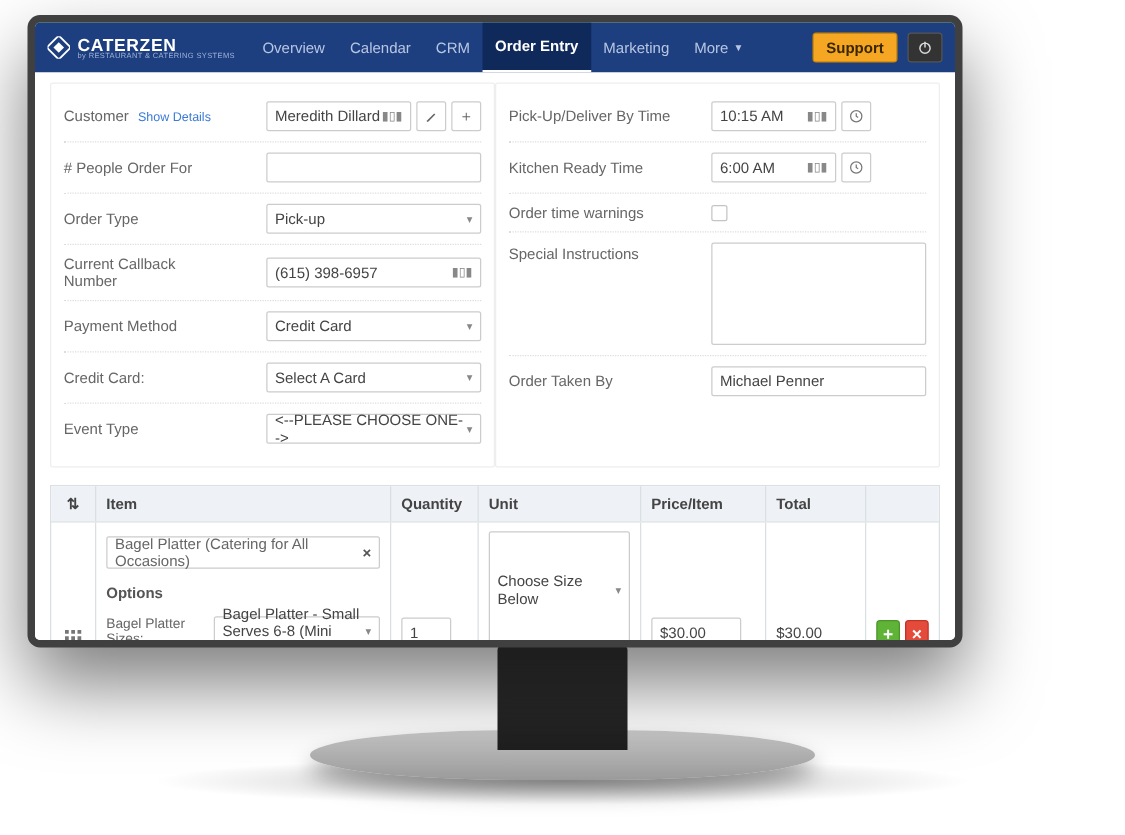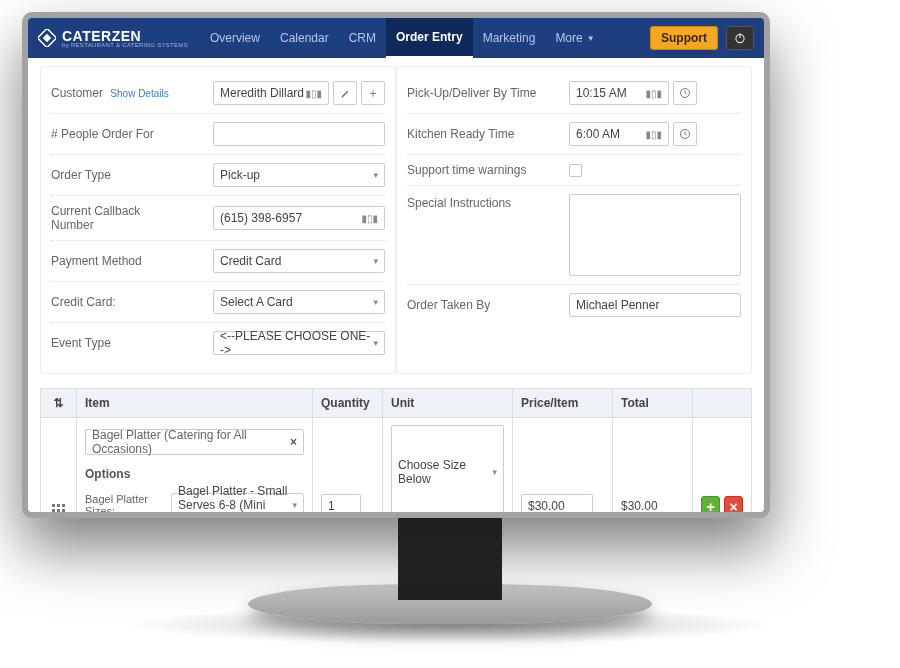--- a/index.html
+++ b/index.html
@@ -10,21 +10,21 @@
     height: 668px;
     position: relative;
     overflow: hidden;
   }
   
   .monitor {
     position: absolute;
     left: 22px; top: 12px;
     width: 748px; height: 506px;
     background: #15803d;
-    border: 6px solid #a3a3a3;
+    border: 6px solid #404040;
     border-radius: 10px;
     box-shadow: 0 30px 60px rgba(0,0,0,.5), inset 0 0 0 1px #444;
     overflow: hidden;
   }
   .screen {
     position: absolute;
     left: 0; top: 0; right: 0; bottom: 0;
     background: #fff;
   }
   .stand-neck {
@@ -398,21 +398,21 @@
               <div class="icon-sq">
                 <svg width="12" height="12" viewBox="0 0 24 24">
                   <circle cx="12" cy="12" r="9" fill="none" stroke="#777" stroke-width="2"></circle>
                   <path d="M12 7v5l3 2" fill="none" stroke="#777" stroke-width="2"></path>
                 </svg>
               </div>
             </div>
           </div>
 
           <div class="row">
-            <div class="row-label">Support time warnings</div>
+            <div class="row-label">Order time warnings</div>
             <div class="row-field">
               <span class="ckbox"></span>
             </div>
           </div>
 
           <div class="row" style="align-items:flex-start">
             <div class="row-label" style="padding-top:2px">Special Instructions</div>
             <div class="row-field">
               <textarea class="txtarea" style=""></textarea>
             </div>

